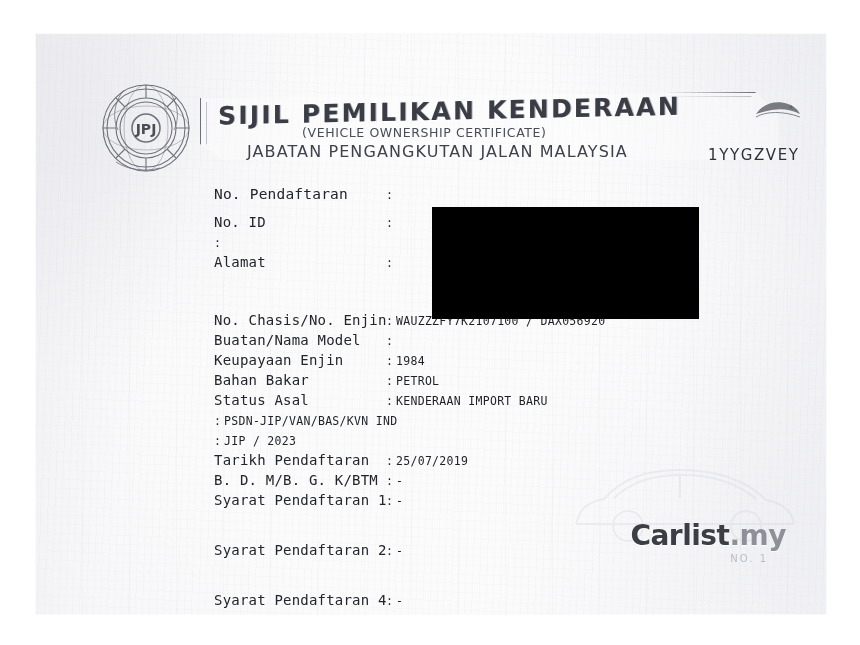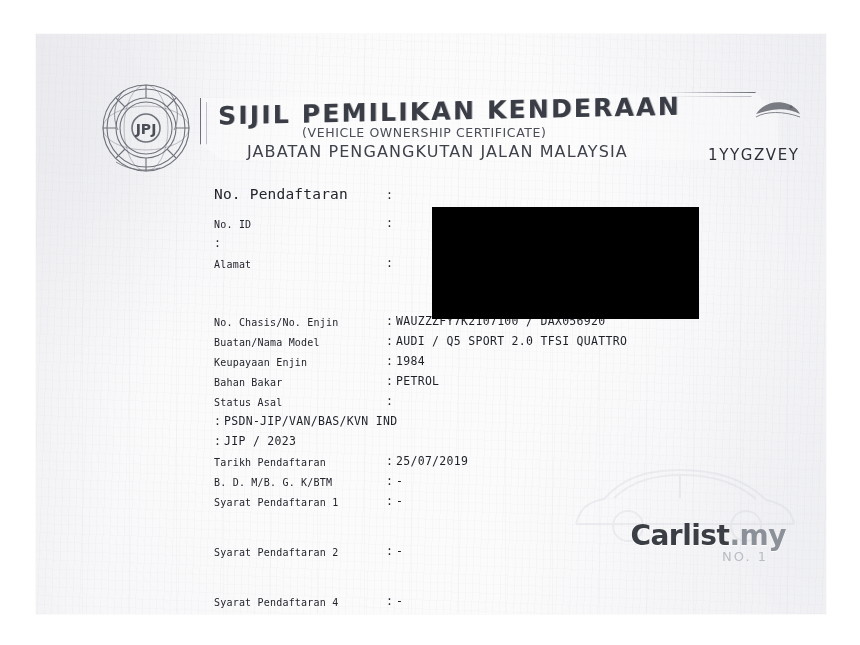--- a/index.html
+++ b/index.html
@@ -176,21 +176,21 @@
   }
   .row {
     position: relative;
     height: 20px;
     display: flex;
     align-items: flex-end;
   }
   .row.big-label .label { font-size: 14.5px; }
   .label {
     width: 172px;
-    font-size: 10px;
+    font-size: 14px;
     color: #22252b;
     letter-spacing: 0.2px;
     white-space: nowrap;
   }
   .colon {
     width: 10px;
     font-size: 11.5px;
     color: #22252b;
   }
   .value {
@@ -231,21 +231,21 @@
   .watermark .dot-my {
     color: #8c9098;
     font-weight: 700;
     margin-top: 19px;
   }
   .watermark-sub {
     position: absolute;
     right: 58px;
     bottom: 50px;
     font-family: "DejaVu Sans", sans-serif;
-    font-size: 13px;
+    font-size: 10px;
     letter-spacing: 2px;
     color: #b9bcc3;
   }
 
   
   .ghost-car {
     position: absolute;
     right: 26px;
     bottom: 66px;
     width: 230px;
@@ -333,35 +333,35 @@
       <div style="height:24px"></div>
 
       <div class="row">
         <div class="label">No. Chasis/No. Enjin</div>
         <div class="colon">:</div>
         <div class="value">WAUZZZFY7K2107100 / DAX056920</div>
       </div>
       <div class="row">
         <div class="label">Buatan/Nama Model</div>
         <div class="colon">:</div>
-        <div class="value">AUDI / Q5 SPORT 2.0 TFSI QUATTRO</div>
       </div>
       <div class="row">
         <div class="label">Keupayaan Enjin</div>
         <div class="colon">:</div>
         <div class="value">1984</div>
       </div>
       <div class="row">
         <div class="label">Bahan Bakar</div>
         <div class="colon">:</div>
         <div class="value">PETROL</div>
       </div>
       <div class="row">
         <div class="label">Status Asal</div>
         <div class="colon">:</div>
+        <div class="value">KENDERAAN IMPORT BARU</div>
       </div>
       <div class="row">
         <div class="colon">:</div>
         <div class="value">PSDN-JIP/VAN/BAS/KVN IND</div>
       </div>
       <div class="row">
         <div class="colon">:</div>
         <div class="value">JIP / 2023</div>
       </div>
       <div class="row">

